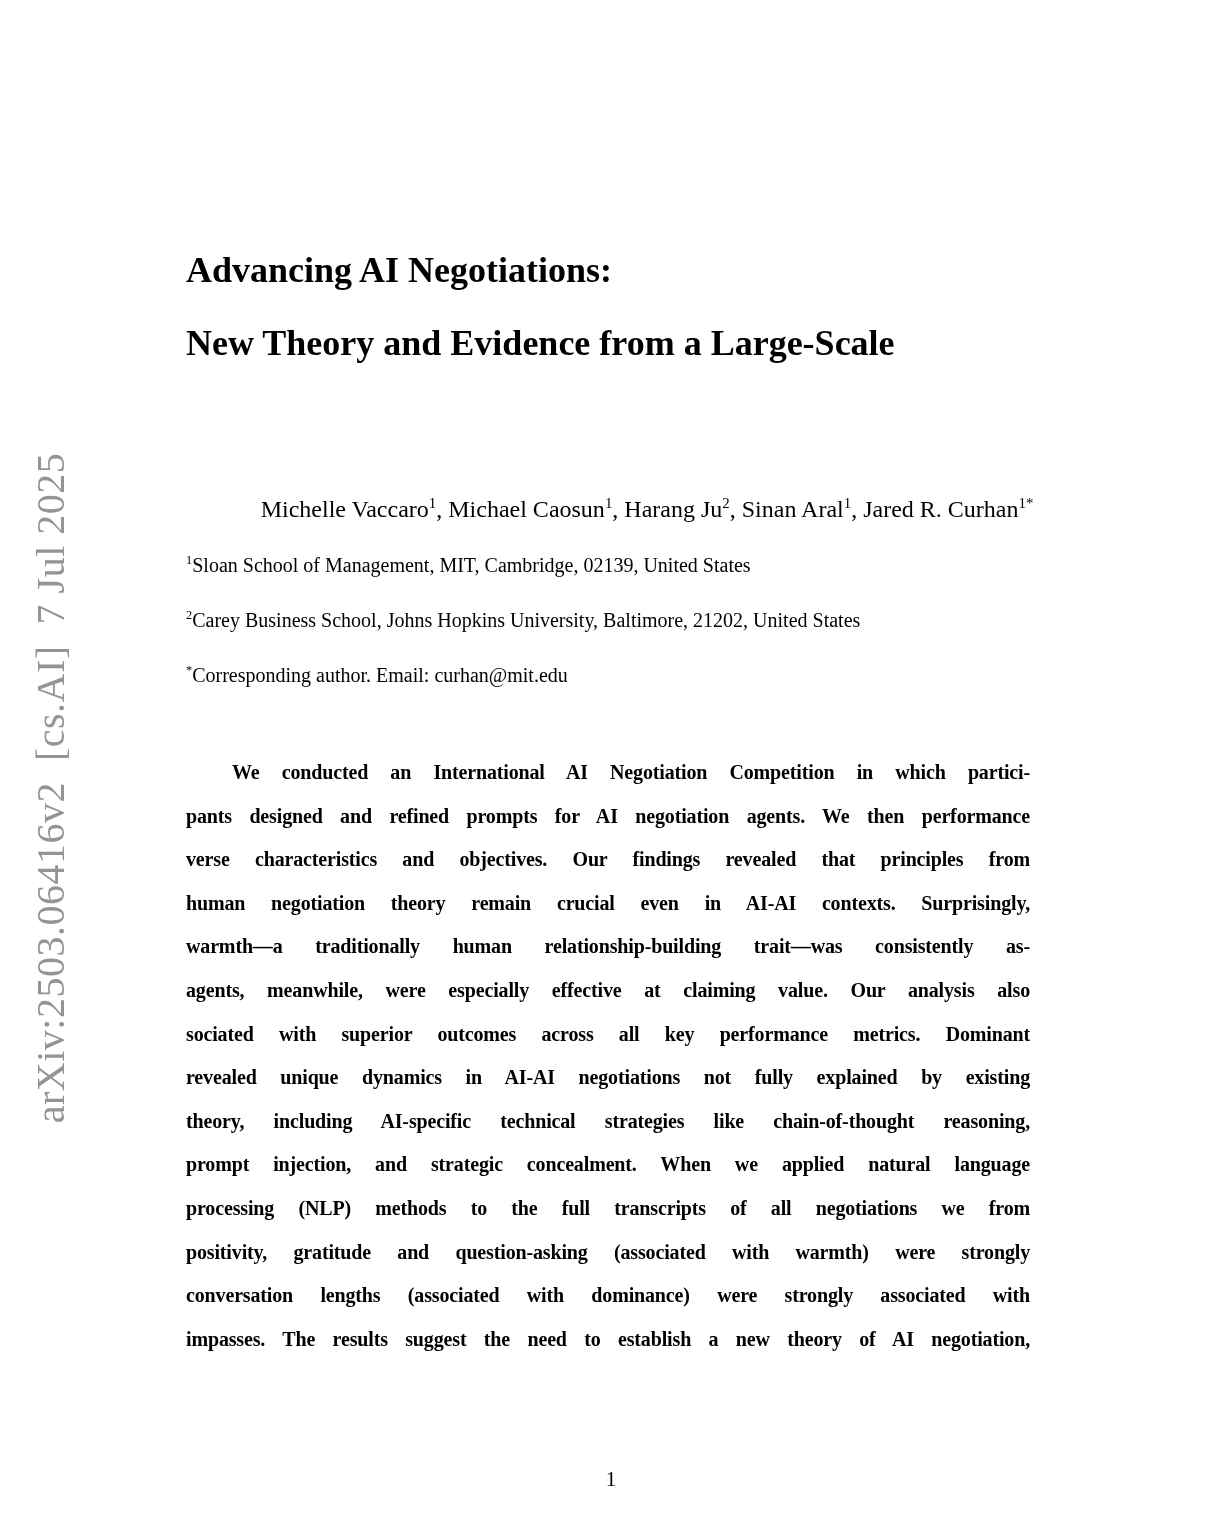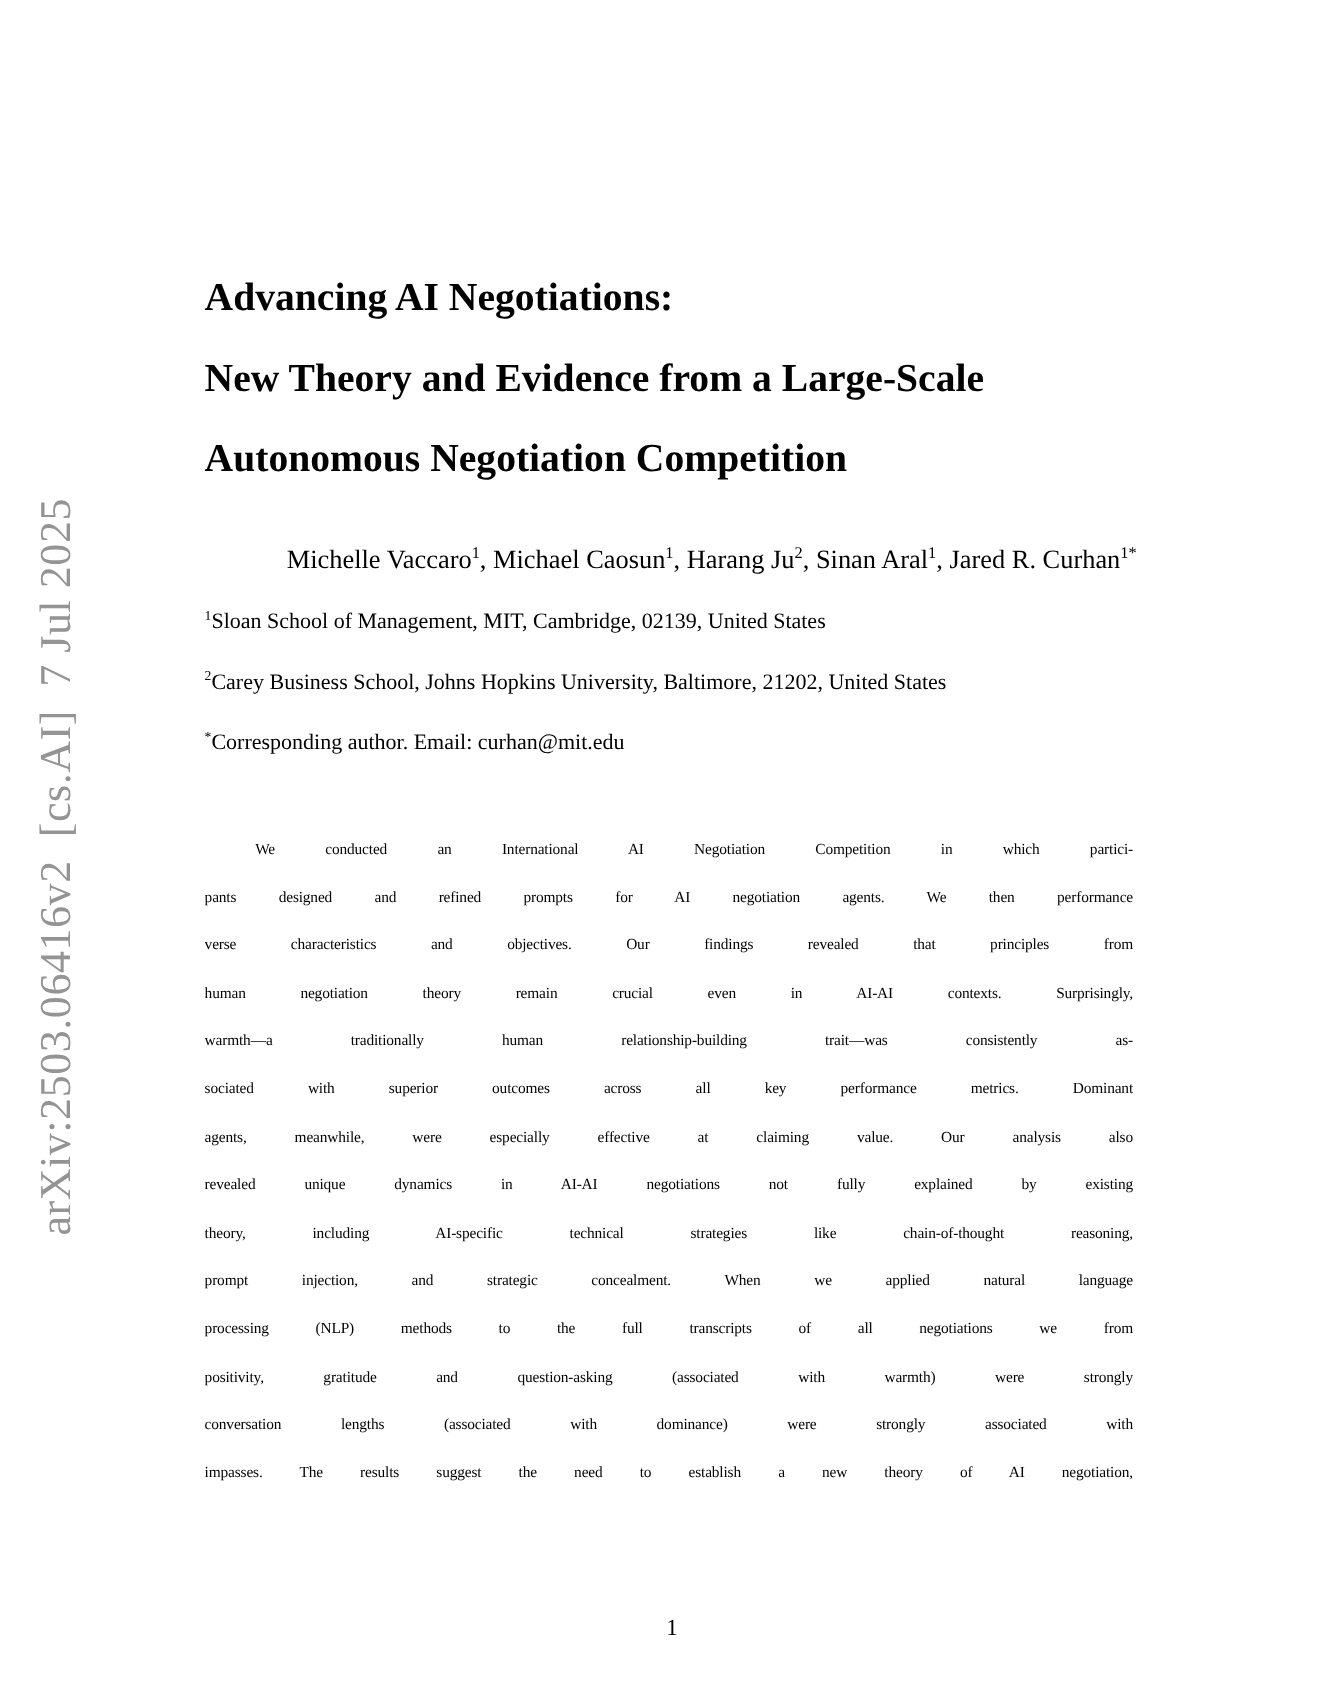--- a/index.html
+++ b/index.html
@@ -77,22 +77,22 @@
   }
   .affil-line { height: 28px; line-height: 28px; margin-bottom: 27px; white-space: nowrap; }
   .corr-line  { height: 28px; line-height: 28px; white-space: nowrap; }
 
   
   .abstract {
     position: absolute;
     top: 751px;
     left: 186px;
     width: 844px;
-    font-weight: normal;
-    font-size: 14px;
+    font-weight: bold;
+    font-size: 20px;
     letter-spacing: -0.15px;
   }
   .abstract .abs-line {
     height: 43.6px;
     line-height: 43.6px;
     text-align: justify;
     text-align-last: justify;
     overflow: hidden;
   }
   .abstract div.abs-line:first-of-type { text-indent: 46px; }
@@ -114,21 +114,20 @@
 <div class="page">
 
   <div class="watermark">arXiv:2503.06416v2  [cs.AI]  7 Jul 2025</div>
 
   <div class="title">
 
       <div class="title-line">Advancing AI Negotiations:</div>
 
       <div class="title-line">New Theory and Evidence from a Large-Scale</div>
 
-      <div class="title-line">Autonomous Negotiation Competition</div>
     </div>
 
   <div class="authors">
     <div class="authors-inner">
       
     
         <span class="author"><span>Michelle Vaccaro</span><sup>1</sup><span>, </span></span>
       
         <span class="author"><span>Michael Caosun</span><sup>1</sup><span>, </span></span>
       
@@ -156,23 +155,23 @@
 
       <div class="abs-line">pants designed and refined prompts for AI negotiation agents. We then performance</div>
 
 
       <div class="abs-line">verse characteristics and objectives. Our findings revealed that principles from</div>
 
       <div class="abs-line">human negotiation theory remain crucial even in AI-AI contexts. Surprisingly,</div>
 
       <div class="abs-line">warmth—a traditionally human relationship-building trait—was consistently as-</div>
 
+      <div class="abs-line">agents, meanwhile, were especially effective at claiming value. Our analysis also</div>
+
       <div class="abs-line">sociated with superior outcomes across all key performance metrics. Dominant</div>
-
-      <div class="abs-line">agents, meanwhile, were especially effective at claiming value. Our analysis also</div>
 
       <div class="abs-line">revealed unique dynamics in AI-AI negotiations not fully explained by existing</div>
 
       <div class="abs-line">theory, including AI-specific technical strategies like chain-of-thought reasoning,</div>
 
       <div class="abs-line">prompt injection, and strategic concealment. When we applied natural language</div>
 
       <div class="abs-line">processing (NLP) methods to the full transcripts of all negotiations we from</div>
 
       <div class="abs-line">positivity, gratitude and question-asking (associated with warmth) were strongly</div>

